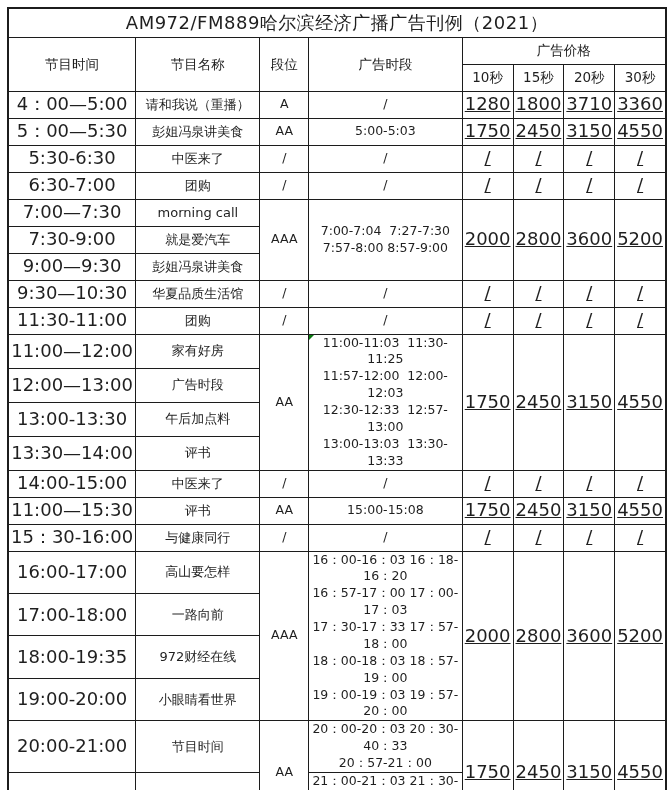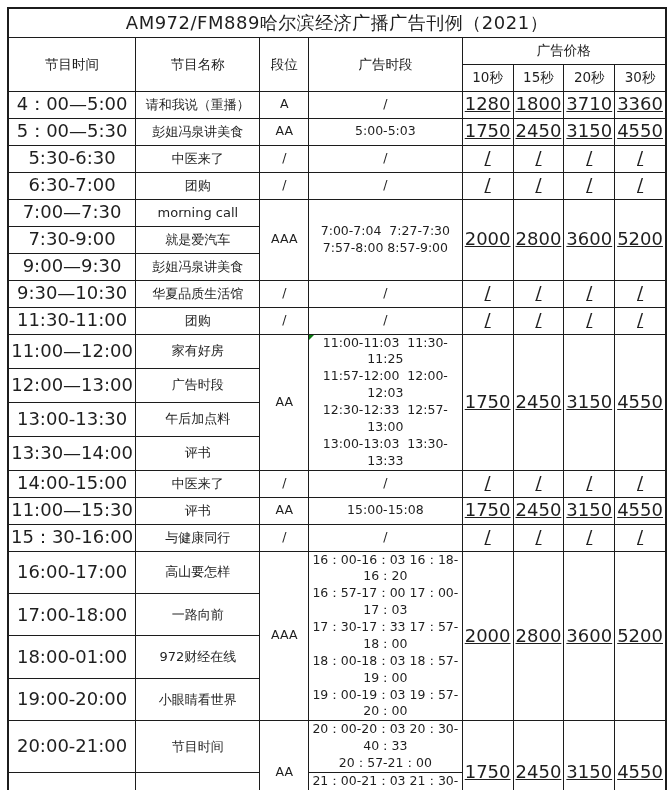--- a/index.html
+++ b/index.html
@@ -238,21 +238,21 @@
       <td rowspan="4" class="price">2000</td>
       <td rowspan="4" class="price">2800</td>
       <td rowspan="4" class="price">3600</td>
       <td rowspan="4" class="price">5200</td>
     </tr>
     <tr>
       <td class="time">17:00-18:00</td>
       <td class="name">一路向前</td>
     </tr>
     <tr>
-      <td class="time">18:00-01:00</td>
+      <td class="time">18:00-19:35</td>
       <td class="name">972财经在线</td>
     </tr>
     <tr>
       <td class="time">19:00-20:00</td>
       <td class="name">小眼睛看世界</td>
     </tr>
 
     <tr class="tall">
       <td class="time">20:00-21:00</td>
       <td class="name">节目时间</td>

